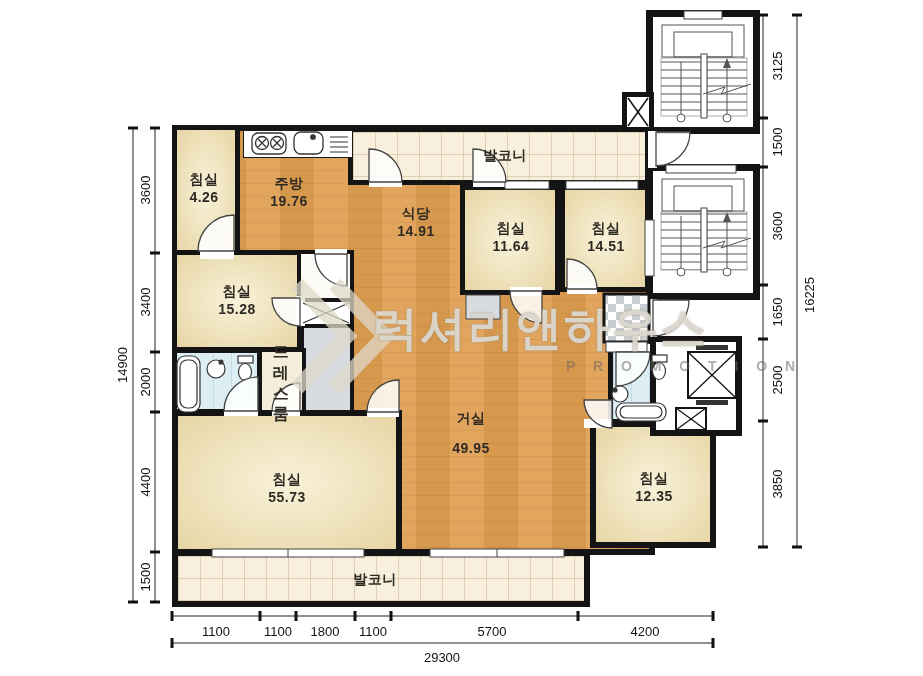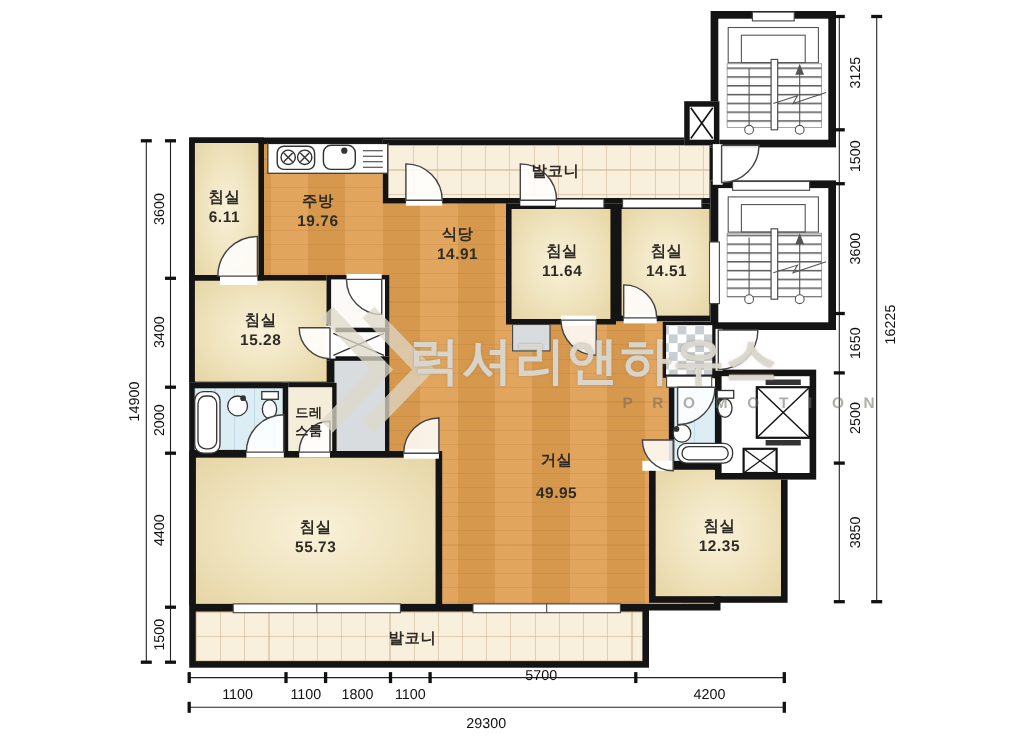--- a/index.html
+++ b/index.html
@@ -17,21 +17,21 @@
      repeating-linear-gradient(180deg, rgba(205,180,145,0.55) 0 1px, rgba(0,0,0,0) 1px 22px),
      #f8efdd;}
   .blue{background:
      repeating-linear-gradient(90deg, rgba(150,185,205,0.35) 0 1px, rgba(0,0,0,0) 1px 18px),
      #dcedf4;}
   .gray{background:#d8dcdf;}
   .whitefill{background:#fbfaf6;}
   .rlabel{position:absolute;transform:translate(-50%,-50%);display:flex;flex-direction:column;
      align-items:center;color:#2e2a24;font-weight:bold;font-size:14px;line-height:1.25;
      text-align:center;letter-spacing:0.5px;z-index:40;white-space:nowrap;}
-  .rlabel.small{font-size:12px;}
+  .rlabel.small{font-size:16px;}
   .rlabel.wrap{white-space:normal;width:32px;line-height:1.3;}
   .dim{position:absolute;transform:translate(-50%,-50%);font-size:13px;color:#111;
      z-index:40;white-space:nowrap;}
   .dim.v{transform:translate(-50%,-50%) rotate(-90deg);}
   #linework{position:absolute;left:0;top:0;z-index:30;}
   #wm{position:absolute;left:0;top:0;width:923px;height:652px;z-index:50;pointer-events:none;}
   .wm-ko{position:absolute;left:372px;top:298px;font-size:46px;font-weight:bold;letter-spacing:2px;
      color:rgba(255,255,255,0.62);text-shadow:0 0 1px rgba(150,140,115,0.85),0 0 3px rgba(150,140,115,0.45);}
   .wm-en{position:absolute;left:350px;top:350px;font-size:29px;font-weight:bold;letter-spacing:3px;
      color:rgba(244,240,229,0.72);text-shadow:0 0 1px rgba(140,132,110,0.8);}
@@ -251,21 +251,21 @@
       <rect x="389.5" y="611" width="3" height="10"></rect>
         <rect x="576.5" y="611" width="3" height="10"></rect>
       <rect x="711.5" y="611" width="3" height="10"></rect>
       <rect x="170.5" y="638" width="3" height="10"></rect>
         <rect x="711.5" y="638" width="3" height="10"></rect>
     </g>
   </svg>
 
   <div class="rlabel" style="left:204px;top:188px;">
     <span>침실</span>
-    <span>6.11</span>
+    <span>4.26</span>
   </div>
   <div class="rlabel" style="left:289px;top:192px;">
     <span>주방</span>
     <span>19.76</span>
   </div>
   <div class="rlabel" style="left:416px;top:222px;">
     <span>식당</span>
     <span>14.91</span>
   </div>
   <div class="rlabel" style="left:505px;top:156px;">
@@ -279,21 +279,21 @@
     <span>침실</span>
     <span>14.51</span>
   </div>
   <div class="rlabel" style="left:237px;top:300px;">
     <span>침실</span>
     <span>15.28</span>
   </div>
   <div class="rlabel small wrap" style="left:281px;top:384px;">
     <span style="white-space:normal;">드레스룸</span>
   </div>
-  <div class="rlabel" style="left:506px;top:433px;gap:12px;">
+  <div class="rlabel" style="left:471px;top:433px;gap:12px;">
     <span>거실</span>
     <span>49.95</span>
   </div>
   <div class="rlabel" style="left:287px;top:488px;">
     <span>침실</span>
     <span>55.73</span>
   </div>
   <div class="rlabel" style="left:654px;top:487px;">
     <span>침실</span>
     <span>12.35</span>
@@ -314,21 +314,21 @@
   <span class="dim v" style="left:777px;top:226px;">3600</span>
   <span class="dim v" style="left:777px;top:312px;">1650</span>
   <span class="dim v" style="left:777px;top:380px;">2500</span>
   <span class="dim v" style="left:777px;top:484px;">3850</span>
   <span class="dim v" style="left:809px;top:295px;">16225</span>
 
   <span class="dim" style="left:216px;top:631px;">1100</span>
   <span class="dim" style="left:278px;top:631px;">1100</span>
   <span class="dim" style="left:325px;top:631px;">1800</span>
   <span class="dim" style="left:373px;top:631px;">1100</span>
-  <span class="dim" style="left:484px;top:614px;padding-left:16px;">5700</span>
+  <span class="dim" style="left:484px;top:631px;padding-left:16px;">5700</span>
   <span class="dim" style="left:645px;top:631px;">4200</span>
   <span class="dim" style="left:442px;top:657px;">29300</span>
 
   <div id="wm">
     <svg class="abs" style="left:285px;top:272px;" width="120" height="130" viewBox="0 0 120 130">
       <polyline points="12,12 62,64 12,116" fill="none" stroke="rgba(222,216,200,0.75)" stroke-width="15"></polyline>
       <polyline points="50,12 100,64 50,116" fill="none" stroke="rgba(222,216,200,0.75)" stroke-width="15"></polyline>
     </svg>
     <div class="wm-ko">럭셔리앤하우스</div>
     <div class="wm-sub">P R O M O T I O N</div>

